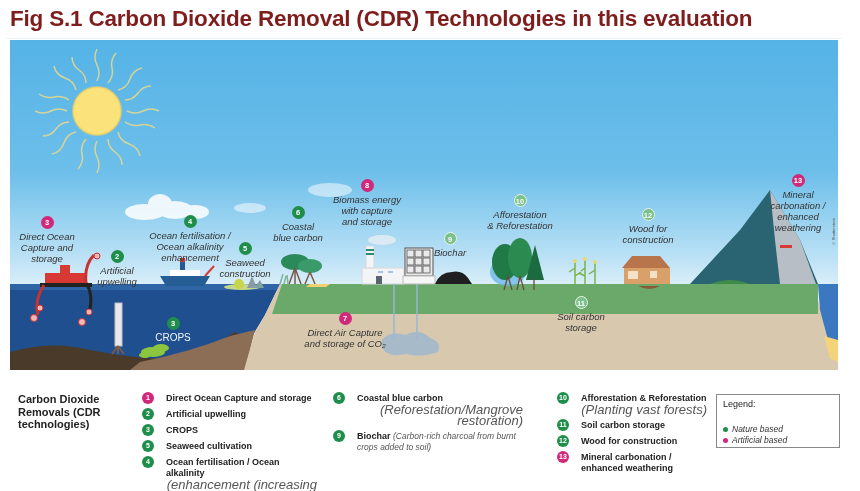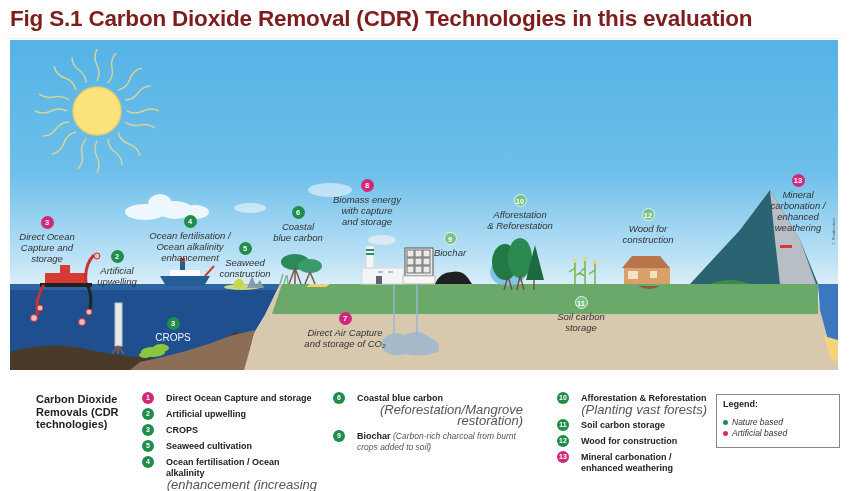--- a/index.html
+++ b/index.html
@@ -31,34 +31,34 @@
     line-height: 13px; text-align: center; margin-bottom: 2px;
   }
   .nat { background: #1f8e4a; }
   .tech { background: #d1287a; }
   .nat-light { background: #7cc08a; border: 1px solid #e7f4ea; }
 
   .legend-list {
     position: absolute; top: 393px; font-size: 9px; color: #222;
   }
   .legend-heading {
-    position: absolute; left: 36px; top: 393px; width: 110px;
+    position: absolute; left: 18px; top: 393px; width: 110px;
     font-size: 11px; font-weight: bold; line-height: 12.5px; color: #222;
   }
   .li { position: relative; padding-left: 24px; margin-bottom: 5px; line-height: 11px; }
   .li .badge { position: absolute; left: 0; top: -1px; width: 12px; height: 12px; line-height: 12px; font-size: 7px; }
   .li .name { font-weight: bold; font-size: 9px; }
   .li .desc { font-style: italic; color: #555; font-size: 13px; display: block; text-align: right; }
   .li .desc-inline { font-style: italic; color: #555; font-size: 8.5px; }
 
   .legend-box {
     position: absolute; left: 716px; top: 394px; width: 124px; height: 54px;
     border: 1px solid #888; padding: 4px 6px; font-size: 8.5px;
   }
-  .legend-box .lt { font-weight: bold; font-size: 9px; color: #222; margin-bottom: 8px; }
+  .legend-box .lt { font-weight: normal; font-size: 9px; color: #222; margin-bottom: 15px; }
   .legend-box .row { font-style: italic; color: #333; line-height: 11px; }
   .dot { display: inline-block; width: 5px; height: 5px; border-radius: 50%; margin-right: 4px; vertical-align: middle; }
   .credit { position: absolute; right: 2px; top: 178px; font-size: 4px; color: #555; writing-mode: vertical-rl; transform: rotate(180deg); }
 </style>
 </head>
 <body>
 
 <div class="title">Fig S.1 Carbon Dioxide Removal (CDR) Technologies in this evaluation</div>
 <div class="title-rule"></div>
 

